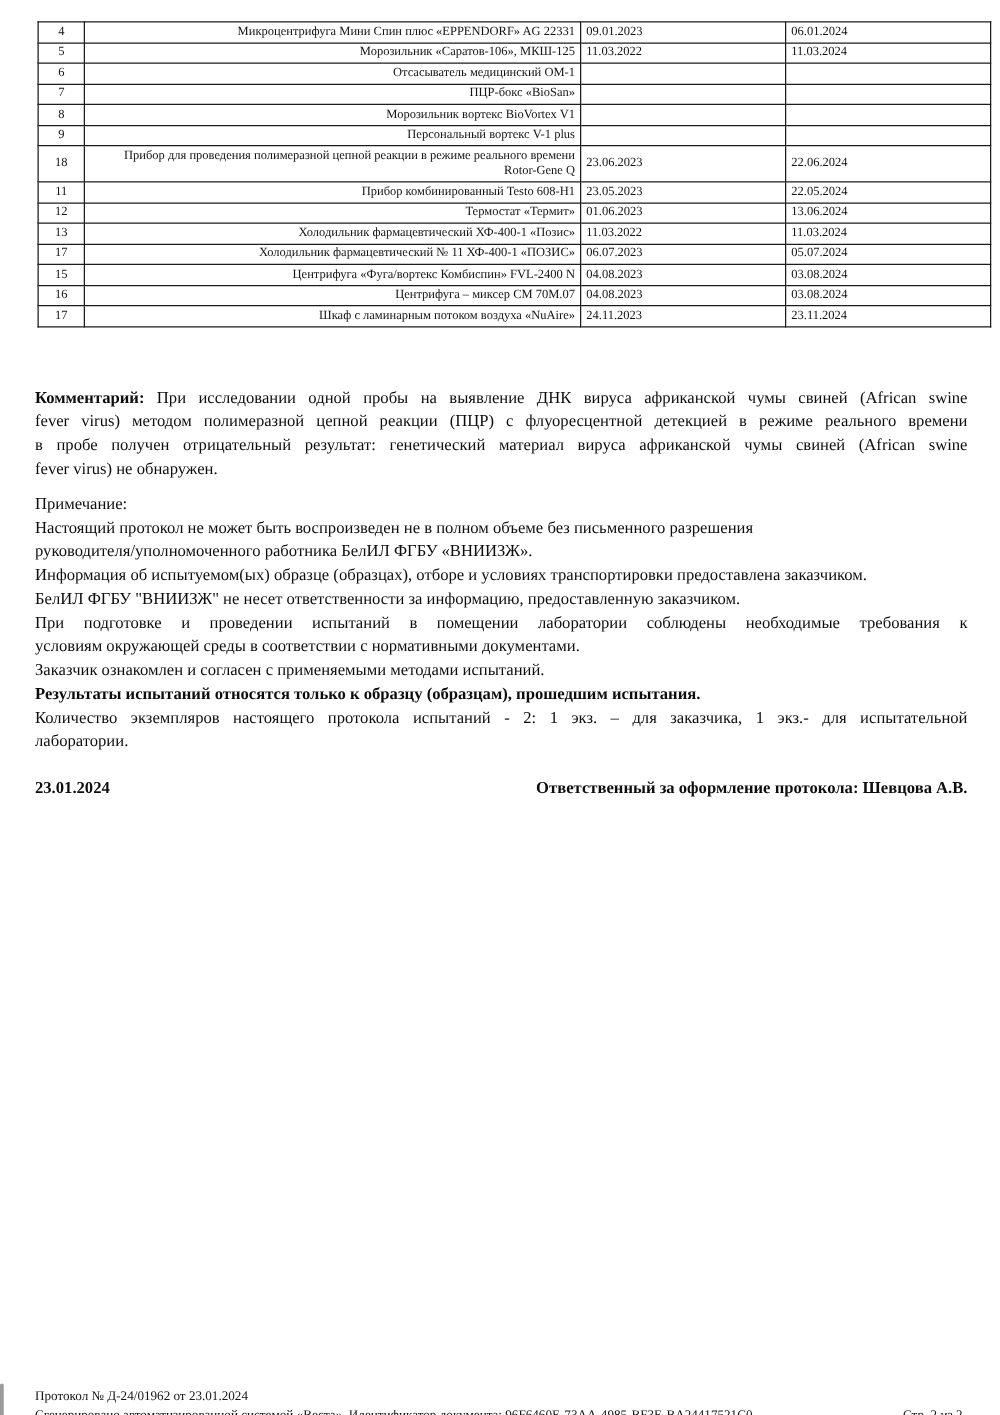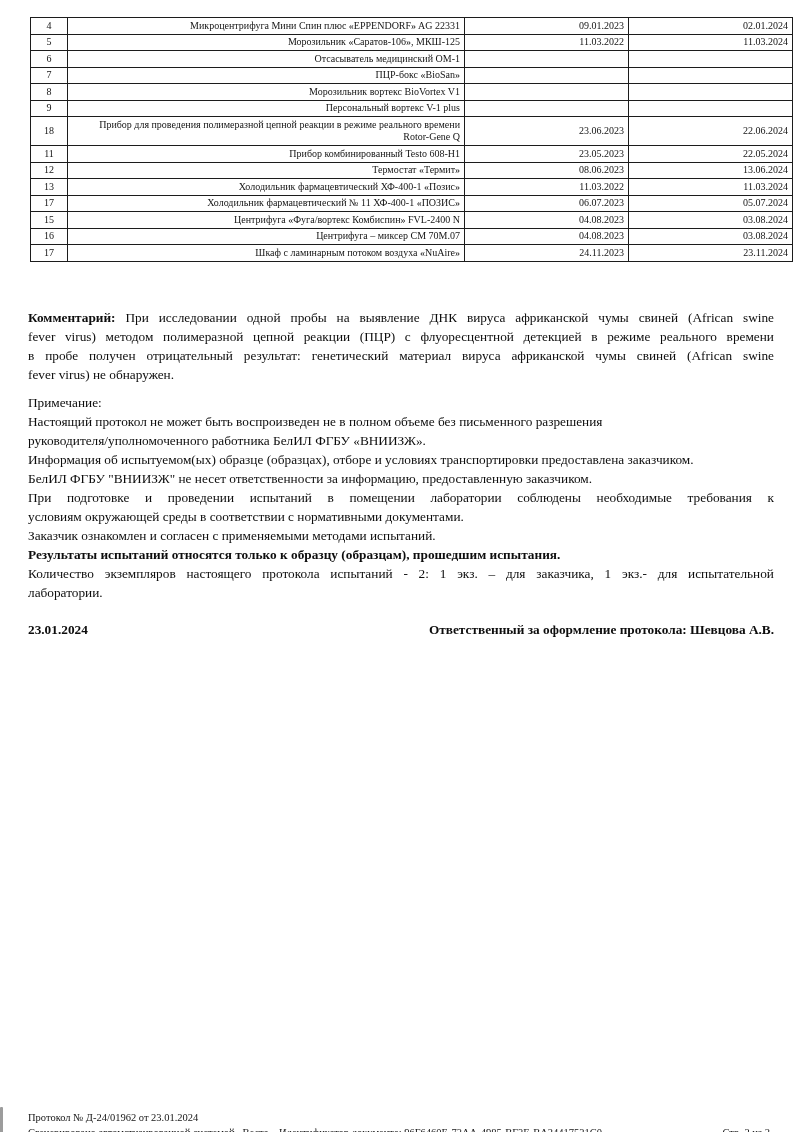--- a/index.html
+++ b/index.html
@@ -32,21 +32,21 @@
     line-height: 12.5px;
     color: #141414;
   }
   table.equip-table td {
     border: 1px solid #1c1c1c;
     padding: 1.5px 4px;
     vertical-align: middle;
   }
   td.num  { width: 28px;  text-align: center; padding-left: 1px; padding-right: 1px; }
   td.name { width: 388px; text-align: right; padding-left: 6px; }
-  td.date { width: 155px; text-align: right; }
+  td.date { width: 155px; text-align: left; }
 
   
   .content {
     margin: 10px 26px 0 28px;
     width: 746px;
     font-size: 13.3px;
     line-height: 19px;
     color: #0d0d0d;
   }
   .content p { margin: 0; }
@@ -95,21 +95,21 @@
 <body>
 
 <div class="page">
 
   <table class="equip-table">
     <tbody>
         <tr>
           <td class="num">4</td>
           <td class="name">Микроцентрифуга Мини Спин плюс «EPPENDORF» AG 22331</td>
           <td class="date">09.01.2023</td>
-          <td class="date">02.01.2024</td>
+          <td class="date">06.01.2024</td>
         </tr>
         <tr>
           <td class="num">5</td>
           <td class="name">Морозильник «Саратов-106», МКШ-125</td>
           <td class="date">11.03.2022</td>
           <td class="date">11.03.2024</td>
         </tr>
         <tr>
           <td class="num">6</td>
           <td class="name">Отсасыватель медицинский ОМ-1</td>
@@ -142,21 +142,21 @@
         </tr>
         <tr>
           <td class="num">11</td>
           <td class="name">Прибор комбинированный Testo 608-H1</td>
           <td class="date">23.05.2023</td>
           <td class="date">22.05.2024</td>
         </tr>
         <tr>
           <td class="num">12</td>
           <td class="name">Термостат «Термит»</td>
-          <td class="date">08.06.2023</td>
+          <td class="date">01.06.2023</td>
           <td class="date">13.06.2024</td>
         </tr>
         <tr>
           <td class="num">13</td>
           <td class="name">Холодильник фармацевтический ХФ-400-1 «Позис»</td>
           <td class="date">11.03.2022</td>
           <td class="date">11.03.2024</td>
         </tr>
         <tr>
           <td class="num">17</td>

